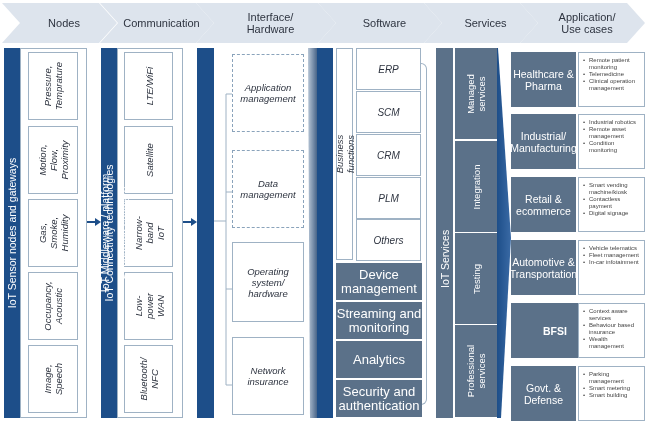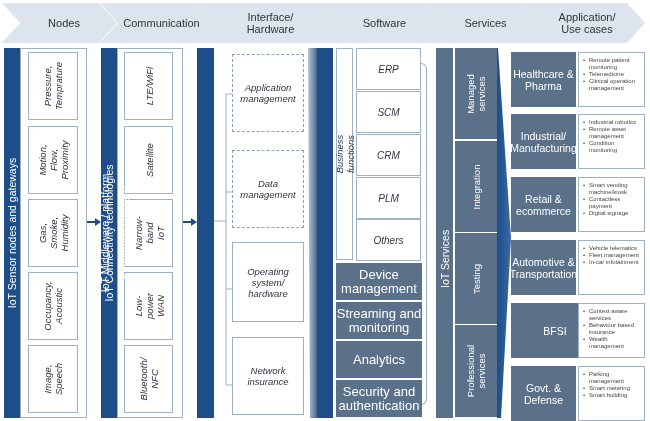--- a/index.html
+++ b/index.html
@@ -267,21 +267,21 @@
     </div>
     <div class="app-left" style="left:511px; top:240px; width:65px; height:55px;">Automotive &amp;
 Transportation</div>
     <div class="app-right" style="left:578px; top:240px; width:67px; height:55px;">
       <ul>
         <li>Vehicle telematics</li>
         <li>Fleet management</li>
         <li>In-car infotainment</li>
       </ul>
     </div>
-    <div class="app-left" style="left:511px; top:303px; width:88px; height:55px;">BFSI</div>
+    <div class="app-left" style="left:511px; top:303px; width:88px; height:55px;font-weight:bold;">BFSI</div>
     <div class="app-right" style="left:578px; top:303px; width:67px; height:55px;">
       <ul>
         <li>Context aware services</li>
         <li>Behaviour based insurance</li>
         <li>Wealth management</li>
       </ul>
     </div>
     <div class="app-left" style="left:511px; top:366px; width:65px; height:55px;">Govt. &amp;
 Defense</div>
     <div class="app-right" style="left:578px; top:366px; width:67px; height:55px;">

